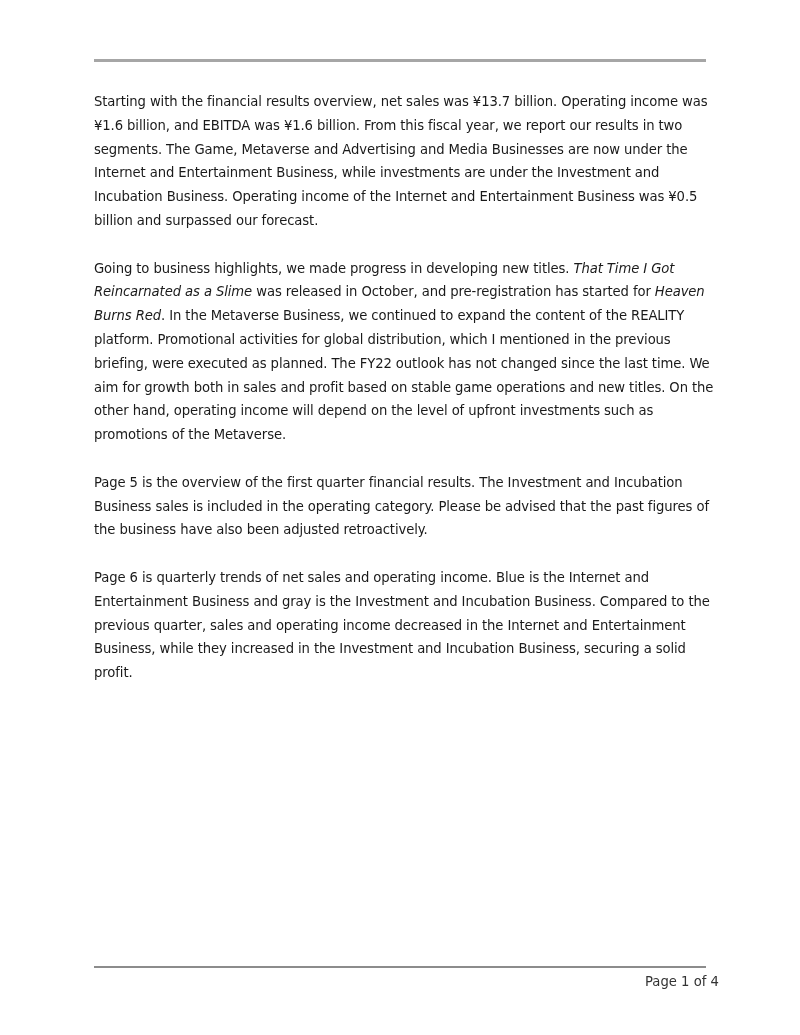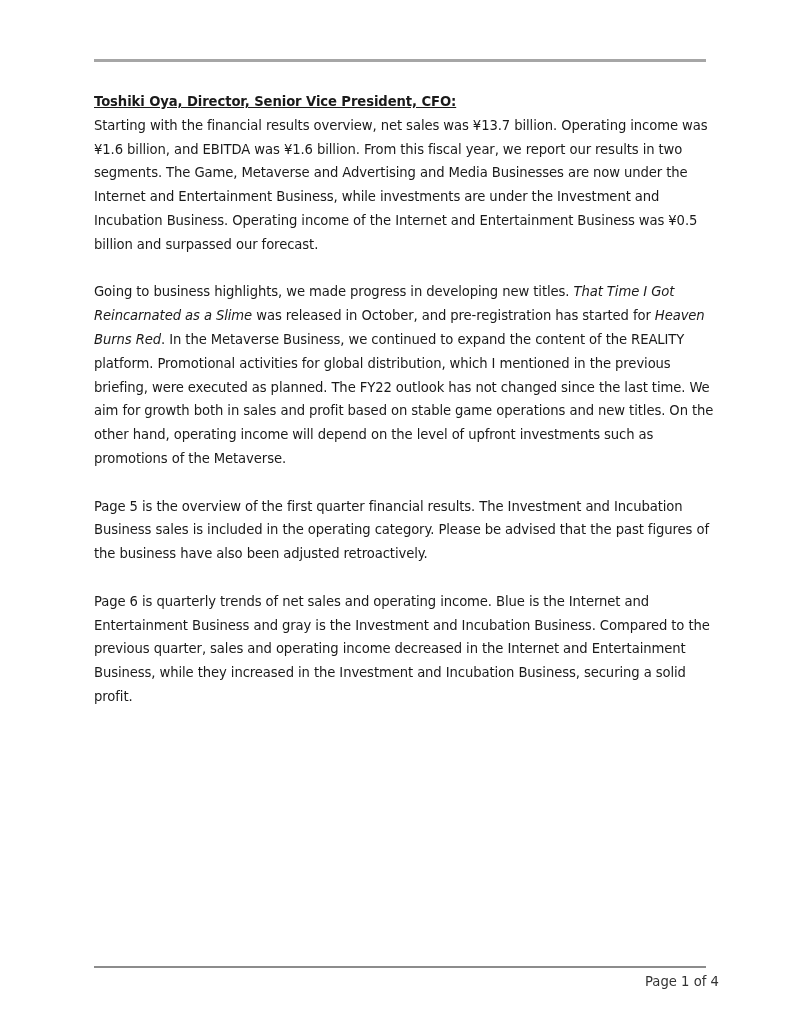--- a/index.html
+++ b/index.html
@@ -59,21 +59,20 @@
       line-height: 20px;
       color: #333333;
     }
   </style>
 </head>
 <body>
 
 <div class="top-rule"></div>
 
 <div class="content">
-  <p class="speaker">Toshiki Oya, Director, Senior Vice President, CFO:</p>
   <div id="paras">
       <p class="para"><span>Starting with the financial results overview, net sales was ¥13.7 billion. Operating income was ¥1.6 billion, and EBITDA was ¥1.6 billion. From this fiscal year, we report our results in two segments. The Game, Metaverse and Advertising and Media Businesses are now under the Internet and Entertainment Business, while investments are under the Investment and Incubation Business. Operating income of the Internet and Entertainment Business was ¥0.5 billion and surpassed our forecast.</span></p>
       <p class="para"><span>Going to business highlights, we made progress in developing new titles. </span><em>That Time I Got Reincarnated as a Slime</em><span> was released in October, and pre-registration has started for </span><em>Heaven Burns Red</em><span>. In the Metaverse Business, we continued to expand the content of the REALITY platform. Promotional activities for global distribution, which I mentioned in the previous briefing, were executed as planned. The FY22 outlook has not changed since the last time. We aim for growth both in sales and profit based on stable game operations and new titles. On the other hand, operating income will depend on the level of upfront investments such as promotions of the Metaverse.</span></p>
       <p class="para"><span>Page 5 is the overview of the first quarter financial results. The Investment and Incubation Business sales is included in the operating category. Please be advised that the past figures of the business have also been adjusted retroactively.</span></p>
       <p class="para"><span>Page 6 is quarterly trends of net sales and operating income. Blue is the Internet and Entertainment Business and gray is the Investment and Incubation Business. Compared to the previous quarter, sales and operating income decreased in the Internet and Entertainment Business, while they increased in the Investment and Incubation Business, securing a solid profit.</span></p>
     </div>
 </div>
 
 <div class="bottom-rule"></div>
 <div class="footer">Page 1 of 4</div>

